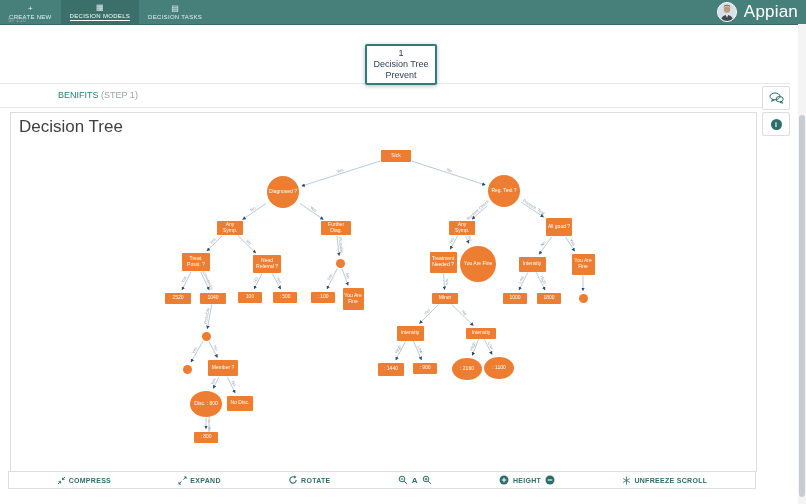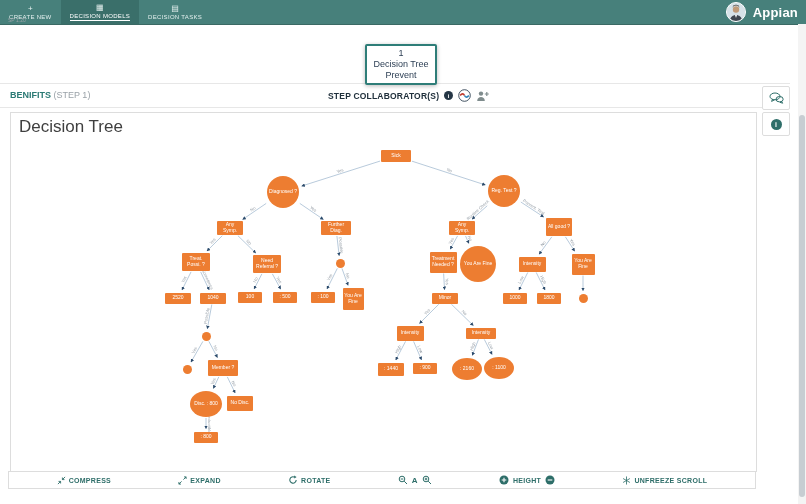--- a/index.html
+++ b/index.html
@@ -10,35 +10,35 @@
   .topbar{position:absolute;left:0;top:0;width:806px;height:24px;background:#47807b;
           display:flex;align-items:stretch;border-bottom:1px solid rgba(0,0,0,.18);}
   .nav-item{display:flex;flex-direction:column;align-items:center;justify-content:center;
             padding:1px 9px 2px;cursor:pointer;color:#fff;}
   .nav-item .nav-ico{font-size:8px;line-height:9px;color:#e8f2f1;}
   .nav-item .nav-label{font-size:6px;letter-spacing:.3px;margin-top:1px;color:#e3efee;white-space:nowrap;}
   .nav-item.selected{background:#3a6f6a;}
   .nav-item.selected .nav-label{border-bottom:1px solid #fff;padding-bottom:1px;color:#fff;}
   .topbar-right{margin-left:auto;display:flex;align-items:center;gap:7px;padding-right:8px;}
   .avatar{width:18px;height:18px;border-radius:50%;border:1px solid #fff;overflow:hidden;background:#dde6ea;}
-  .brand{color:#fff;font-size:13px;font-weight:bold;letter-spacing:.2px;}
+  .brand{color:#fff;font-size:17px;font-weight:normal;letter-spacing:.2px;}
 
   .meta-text{position:absolute;left:8px;top:17px;font-size:5px;color:#9aa2a8;}
 
   .hr{position:absolute;left:0;height:1px;background:#e7e7e7;width:790px;}
 
   
   .step-box{position:absolute;left:365px;top:44px;width:68px;height:37px;background:#fff;
             border:2px solid #2e7d78;border-radius:2px;display:flex;flex-direction:column;
             align-items:center;justify-content:center;box-shadow:0 1px 4px rgba(0,0,0,.28);
             color:#2f4156;font-size:9px;line-height:11px;cursor:pointer;}
 
   
   .benefits{position:absolute;left:10px;top:90px;font-size:9px;}
-  .benefits .b-title{color:#2b7a74;font-weight:bold;}
+  .benefits .b-title{color:#2b7a74;font-weight:normal;margin-left:48px;}
   .benefits .b-step{color:#9aa2a8;}
   .collab{position:absolute;left:328px;top:89px;display:flex;align-items:center;gap:5px;}
   .collab .c-title{color:#20303c;font-weight:bold;font-size:8.5px;letter-spacing:.2px;}
   .info-dot{display:inline-flex;width:9px;height:9px;border-radius:50%;background:#253645;color:#fff;
             font-size:6px;align-items:center;justify-content:center;font-weight:bold;cursor:pointer;}
 
   
   .side-btn{position:absolute;left:762px;width:26px;height:22px;background:#fff;border:1px solid #ddd;
             border-radius:2px;display:flex;align-items:center;justify-content:center;cursor:pointer;}
   .side-btn.chat{top:86px;}
@@ -111,34 +111,20 @@
     <span>1</span>
     <span>Decision Tree</span>
     <span>Prevent</span>
   </div>
 
   <div class="benefits">
     <span class="b-title">BENIFITS</span>
     <span class="b-step">(STEP 1)</span>
   </div>
 
-  <div class="collab">
-    <span class="c-title">STEP COLLABORATOR(S)</span>
-    <span class="info-dot">i</span>
-    <svg width="13" height="13" viewBox="0 0 13 13">
-      <circle cx="6.5" cy="6.5" r="5.8" fill="#fff" stroke="#2c3e50" stroke-width="0.9"></circle>
-      <path d="M2.2 6.5c1.6-2.2 3.2-2.2 4.3 0" stroke="#c0392b" stroke-width="1.6" fill="none"></path>
-      <path d="M10.8 6.5c-1.6 2.2-3.2 2.2-4.3 0" stroke="#2980b9" stroke-width="1.6" fill="none"></path>
-    </svg>
-    <svg width="13" height="12" viewBox="0 0 13 12">
-      <circle cx="5" cy="3.6" r="2.2" fill="#7f8c8d"></circle>
-      <path d="M1.2 11c0-3 2-4 3.8-4s3.8 1 3.8 4z" fill="#7f8c8d"></path>
-      <path d="M10.8 2v4M8.8 4h4" stroke="#7f8c8d" stroke-width="1.2"></path>
-    </svg>
-  </div>
 
   <div class="side-btn chat">
     <svg width="15" height="12" viewBox="0 0 15 12">
       <ellipse cx="6" cy="4.4" rx="5" ry="3.4" fill="none" stroke="#2e6e69" stroke-width="1"></ellipse>
       <path d="M3.5 7.2 2.6 9.4l3-1.6" fill="none" stroke="#2e6e69" stroke-width="1"></path>
       <ellipse cx="10.6" cy="7.2" rx="3.6" ry="2.7" fill="none" stroke="#2e6e69" stroke-width="1"></ellipse>
       <path d="M12.4 9.4l1.3 1.8-2.8-.9" fill="none" stroke="#2e6e69" stroke-width="1"></path>
     </svg>
   </div>
   <div class="side-btn info">

